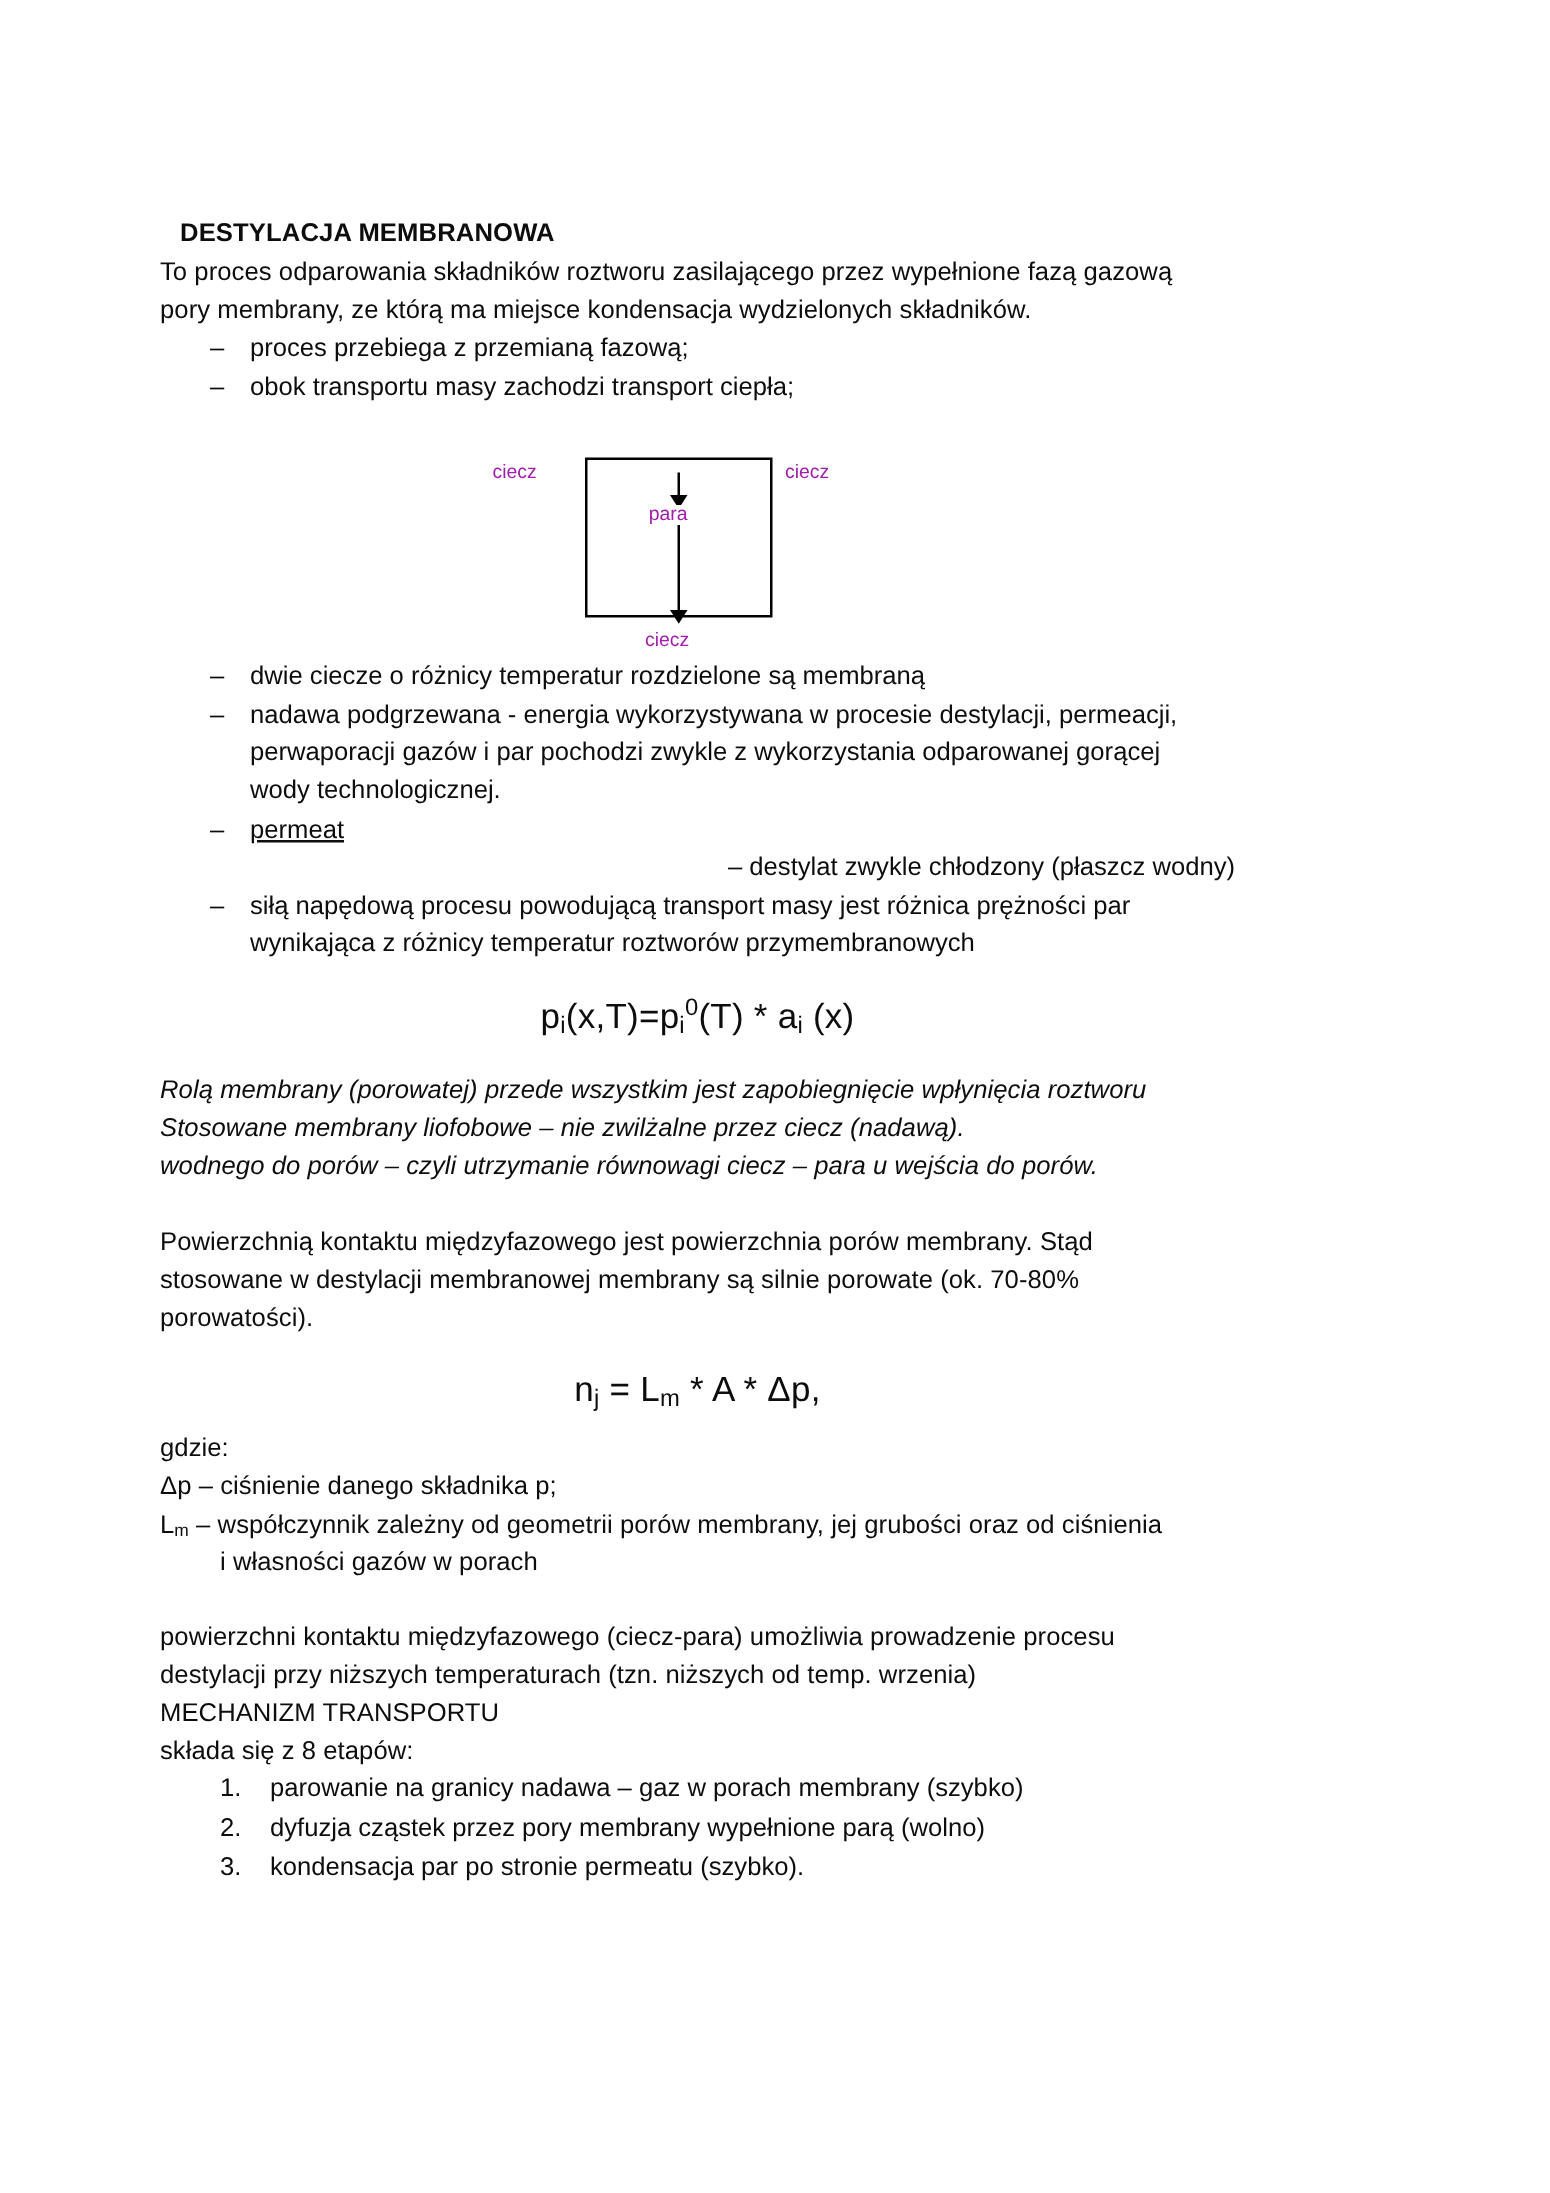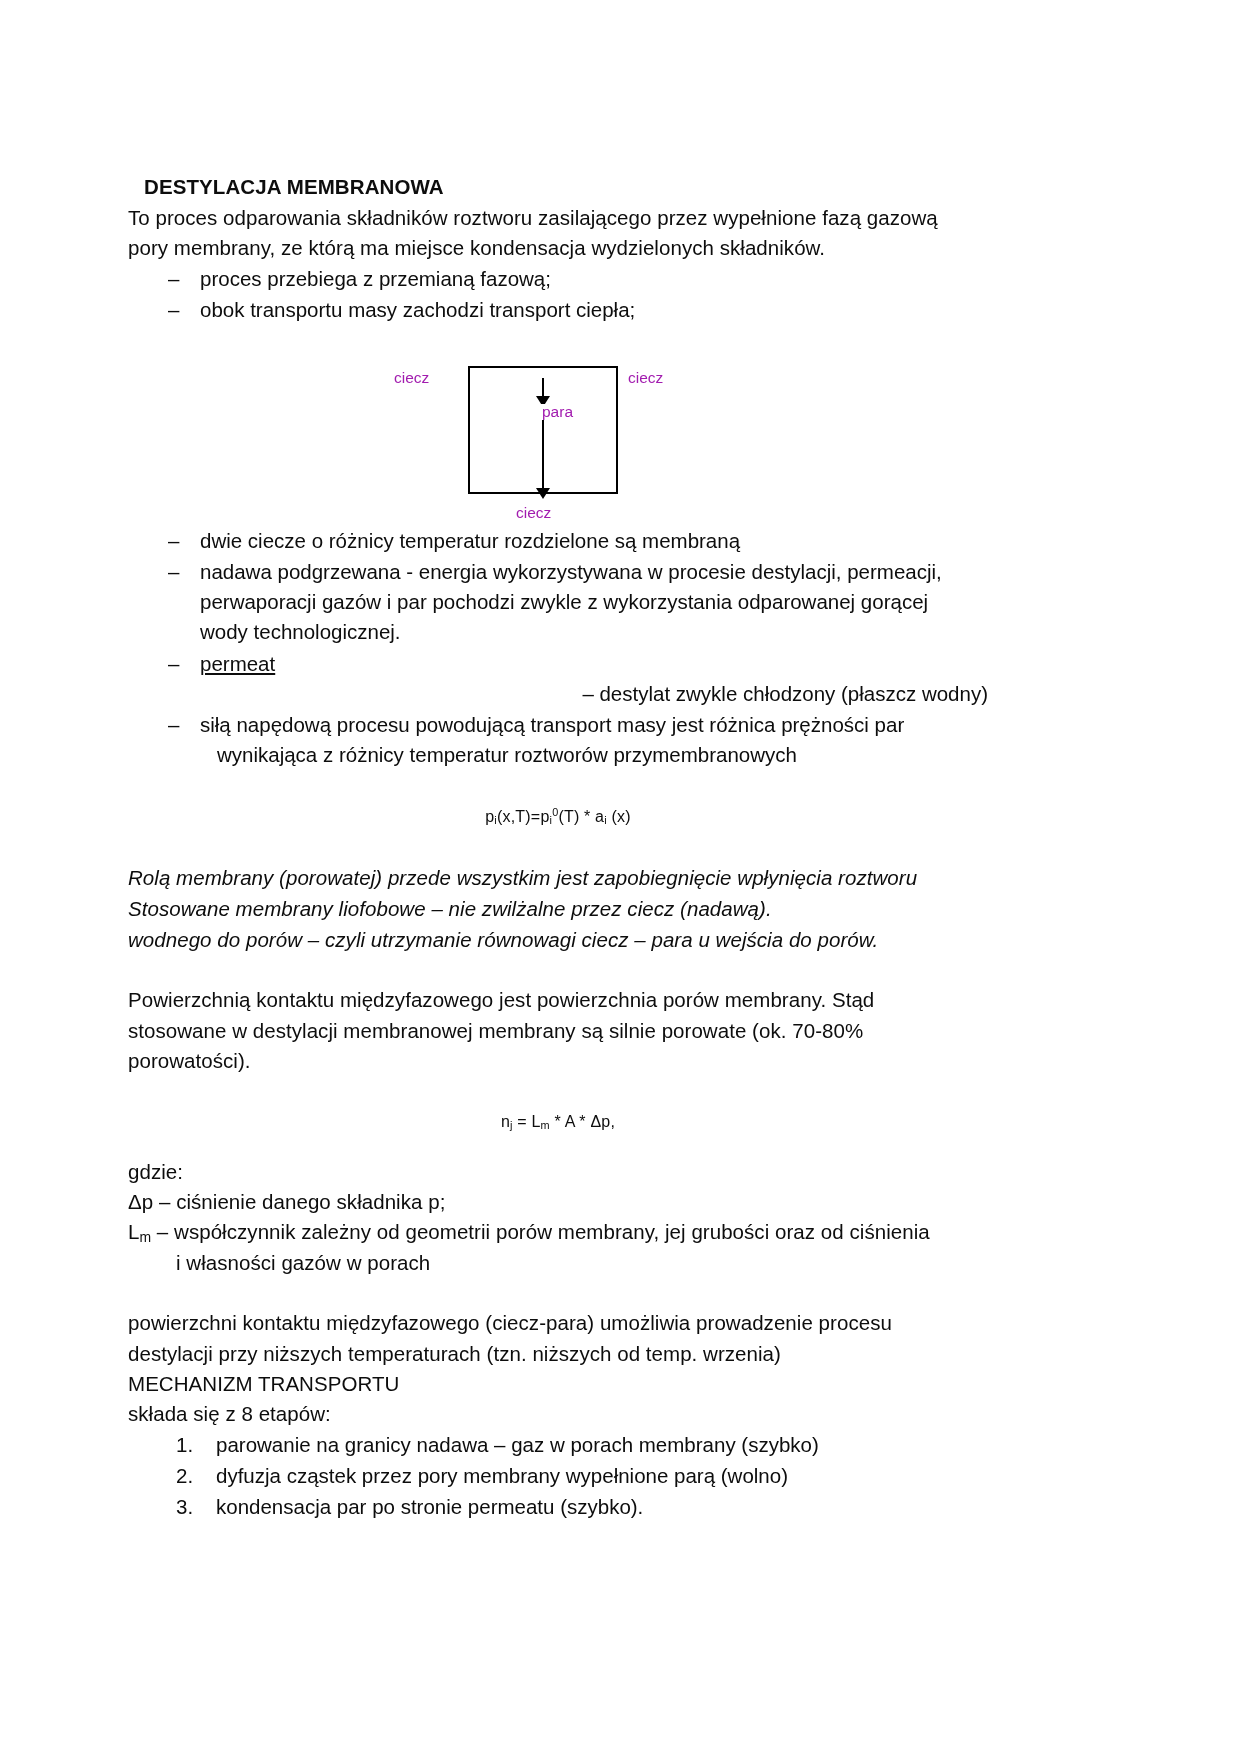--- a/index.html
+++ b/index.html
@@ -138,21 +138,20 @@
   .dg-label-bottom {
     left: 388px;
     top: 157px;
   }
   .dg-label-para {
     left: 388px;
     top: 56px;
     background: #ffffff;
     padding: 0 3px;
     z-index: 3;
-    margin-left: 23px;
   }
   .dg-line {
     position: absolute;
     left: 414px;
     width: 2px;
     background: #000000;
     z-index: 1;
   }
   .dg-line-upper {
     top: 30px;
@@ -170,24 +169,24 @@
     border-left: 7px solid transparent;
     border-right: 7px solid transparent;
     border-top: 11px solid #000000;
     z-index: 2;
   }
   .dg-arrow-mid { top: 48px; }
   .dg-arrow-bottom { top: 140px; }
 
   
   .formula {
-    font-size: 16px;
+    font-size: 28px;
     line-height: 1.45;
     text-align: center;
-    margin: 12px;
+    margin: 0;
     letter-spacing: 0.2px;
   }
   .formula sub {
     font-size: 0.68em;
     vertical-align: -0.22em;
   }
   .formula sup {
     font-size: 0.68em;
     vertical-align: 0.52em;
   }
@@ -258,21 +257,21 @@
         </span>
       </li>
       <li>
         <span class="dash">–</span>
         <span class="li-text"><u>permeat</u><span style="display: block; text-align: right;"> – destylat zwykle chłodzony (płaszcz wodny)</span></span>
       </li>
       <li>
         <span class="dash">–</span>
         <span class="li-text">
           <span style="display: block;">siłą napędową procesu powodującą transport masy jest różnica prężności par</span>
-          <span style="display: block; margin-left: 17px;">wynikająca z różnicy temperatur roztworów przymembranowych</span>
+          <span style="display: block;">wynikająca z różnicy temperatur roztworów przymembranowych</span>
         </span>
       </li>
     </ul>
 
     <div class="spacer-md"></div>
 
     <p class="formula"><span>p</span><sub>i</sub><span>(x,T)=p</span><sub>i</sub><sup>0</sup><span>(T) * a</span><sub>i</sub><span> (x)</span></p>
 
     <div class="spacer-md"></div>
 

